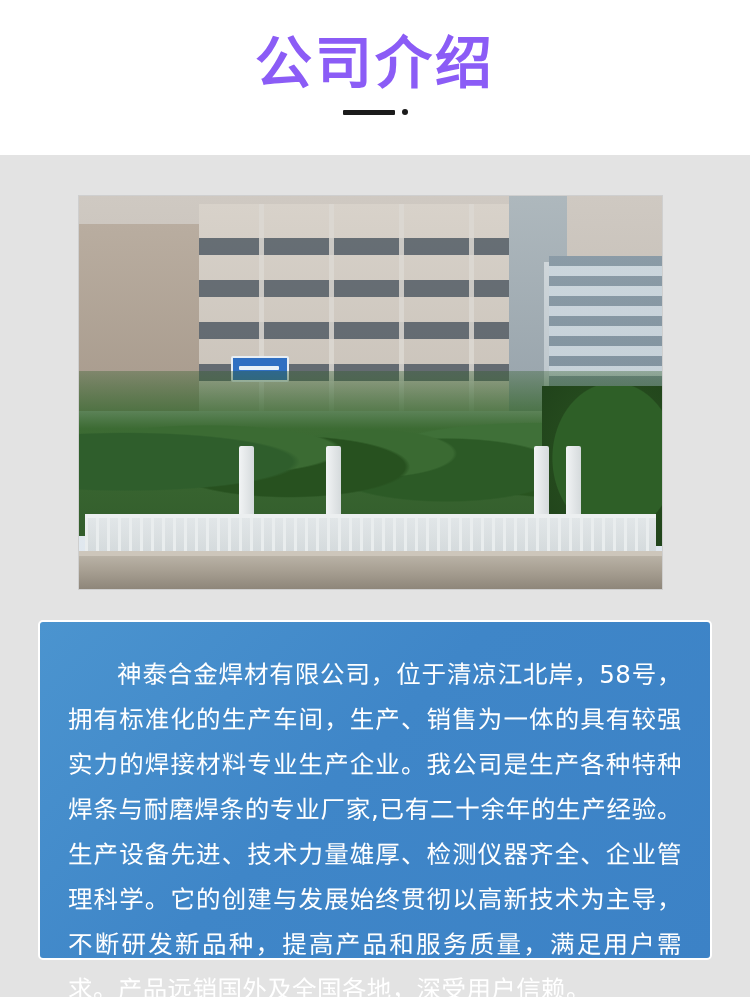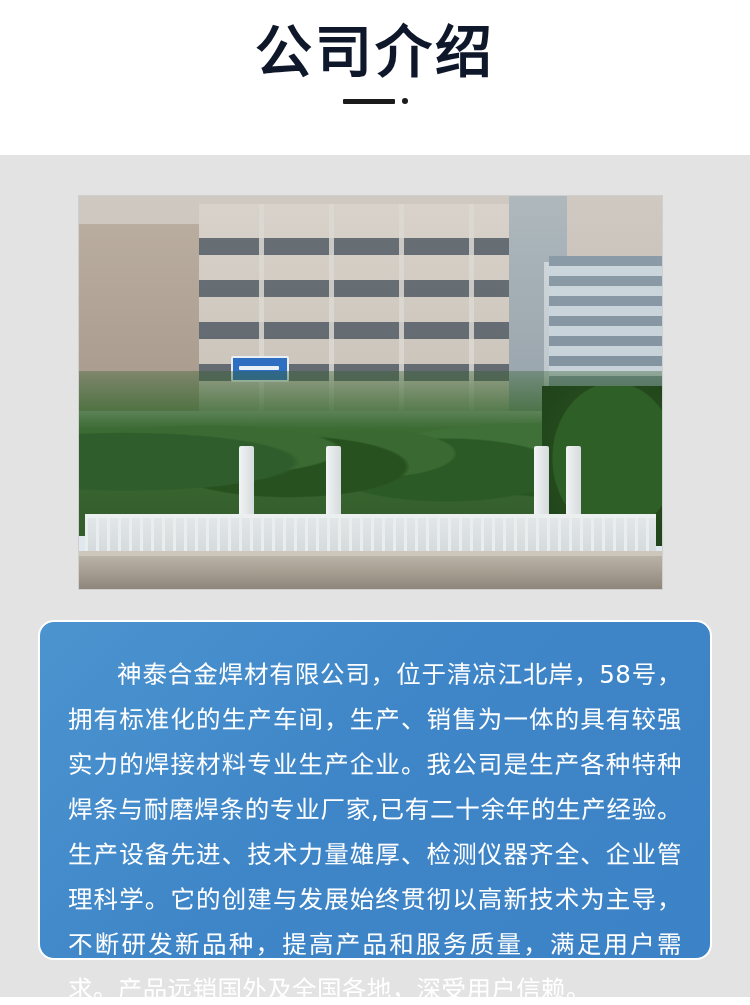--- a/index.html
+++ b/index.html
@@ -27,25 +27,25 @@
     top: 0;
     width: 750px;
     height: 155px;
     background: #ffffff;
     display: flex;
     flex-direction: column;
     align-items: center;
     justify-content: flex-start;
   }
   .header-title {
-    margin-top: 18px;
+    margin-top: 29px;
     font-size: 57px;
     line-height: 68px;
     font-weight: bold;
-    color: #0f172a;
+    color: #8b5cf6;
     letter-spacing: 3px;
     font-family: "DejaVu Sans", "Liberation Sans", sans-serif;
   }
   .header-rule {
     margin-top: 12px;
     display: flex;
     align-items: center;
     gap: 7px;
   }
   .header-rule .bar {
@@ -246,21 +246,21 @@
     background: #cdc6bb;
   }
 
   
   .text-card {
     position: absolute;
     left: 38px;
     top: 465px;
     width: 674px;
     height: 340px;
-    border-radius: 16px;
+    border-radius: 5px;
     background: linear-gradient(135deg, #4b94cf 0%, #3f86c8 45%, #3c82c6 100%);
     border: 2px solid #ffffff;
     box-sizing: border-box;
     padding: 30px 28px 19px 28px;
   }
   .text-card p {
     margin: 0;
     color: #ffffff;
     font-size: 24.5px;
     line-height: 45px;

